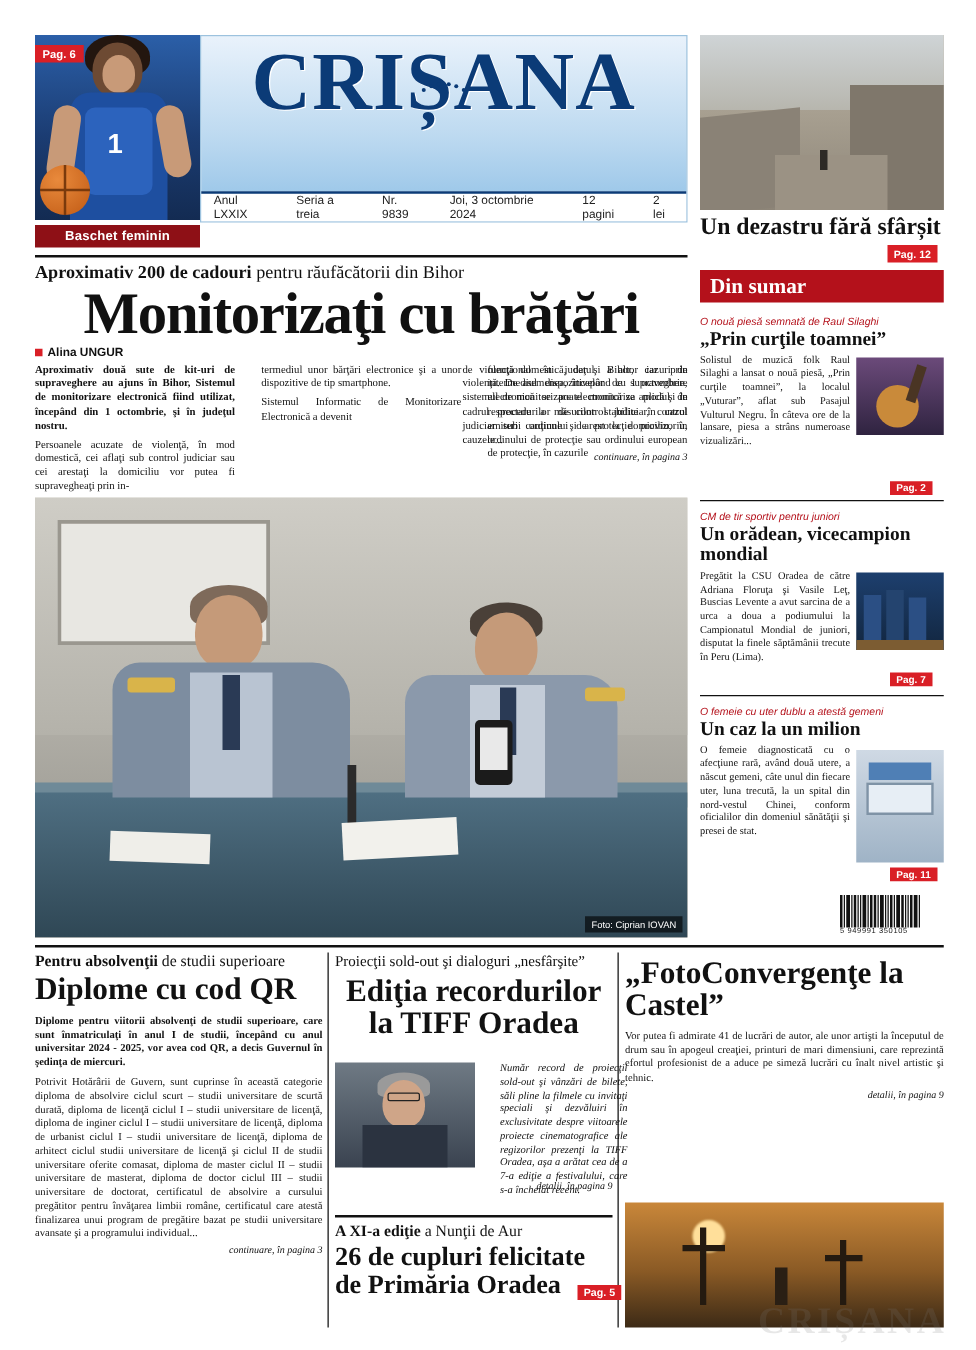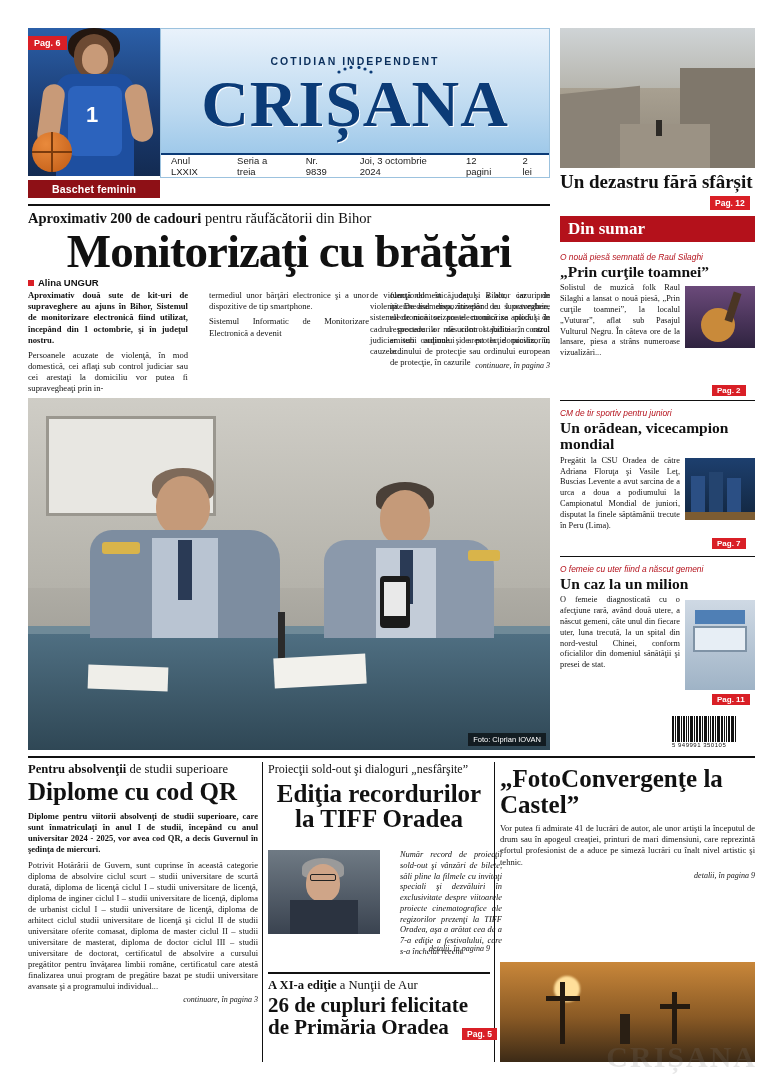--- a/index.html
+++ b/index.html
@@ -271,21 +271,20 @@
       <div class="bp-body"></div>
       <div class="bp-jersey"></div>
       <div class="bp-num">1</div>
       <div class="bp-armL"></div>
       <div class="bp-armR"></div>
       <div class="bp-ball"></div>
     </div>
     <div class="basket-caption">Baschet feminin</div>
 
     <div class="masthead">
-      <div class="mh-top">COTIDIAN INDEPENDENT</div>
       <svg class="mh-eu" viewBox="0 0 44 14">
         <g fill="#0b3b77">
           <circle cx="6" cy="7" r="1.6"></circle>
             <circle cx="12" cy="4" r="1.6"></circle>
             <circle cx="18" cy="2.4" r="1.6"></circle>
           <circle cx="26" cy="2.4" r="1.6"></circle>
             <circle cx="32" cy="4" r="1.6"></circle>
             <circle cx="38" cy="7" r="1.6"></circle>
         </g>
       </svg>
@@ -388,21 +387,21 @@
       <div class="s1"></div>
       <div class="s2"></div>
       <div class="s3"></div>
       <div class="floor"></div>
     </div>
   </div>
   <div class="sum-pag" style="left:712px; top:538px;">Pag. 7</div>
   <div class="sum-rule" style="top:556px;"></div>
 
   <div class="sum-item" style="top:564px;">
-    <div class="sum-kick">O femeie cu uter fiind a născut gemeni</div>
+    <div class="sum-kick">O femeie cu uter dublu a atestă gemeni</div>
     <div class="sum-title">Un caz la un milion</div>
     <div class="sum-body">O femeie diagnosticată cu o afecţiune rară, având două utere, a născut gemeni, câte unul din fiecare uter, luna trecută, la un spital din nord-vestul Chinei, conform oficialilor din domeniul sănătăţii şi presei de stat.</div>
     <div class="sum-thumb th-baby" style="top:36px; height:90px;">
       <div class="blue"></div>
       <div class="crib"></div>
     </div>
   </div>
   <div class="sum-pag" style="left:712px; top:694px;">Pag. 11</div>
 
   <div class="barcode">

